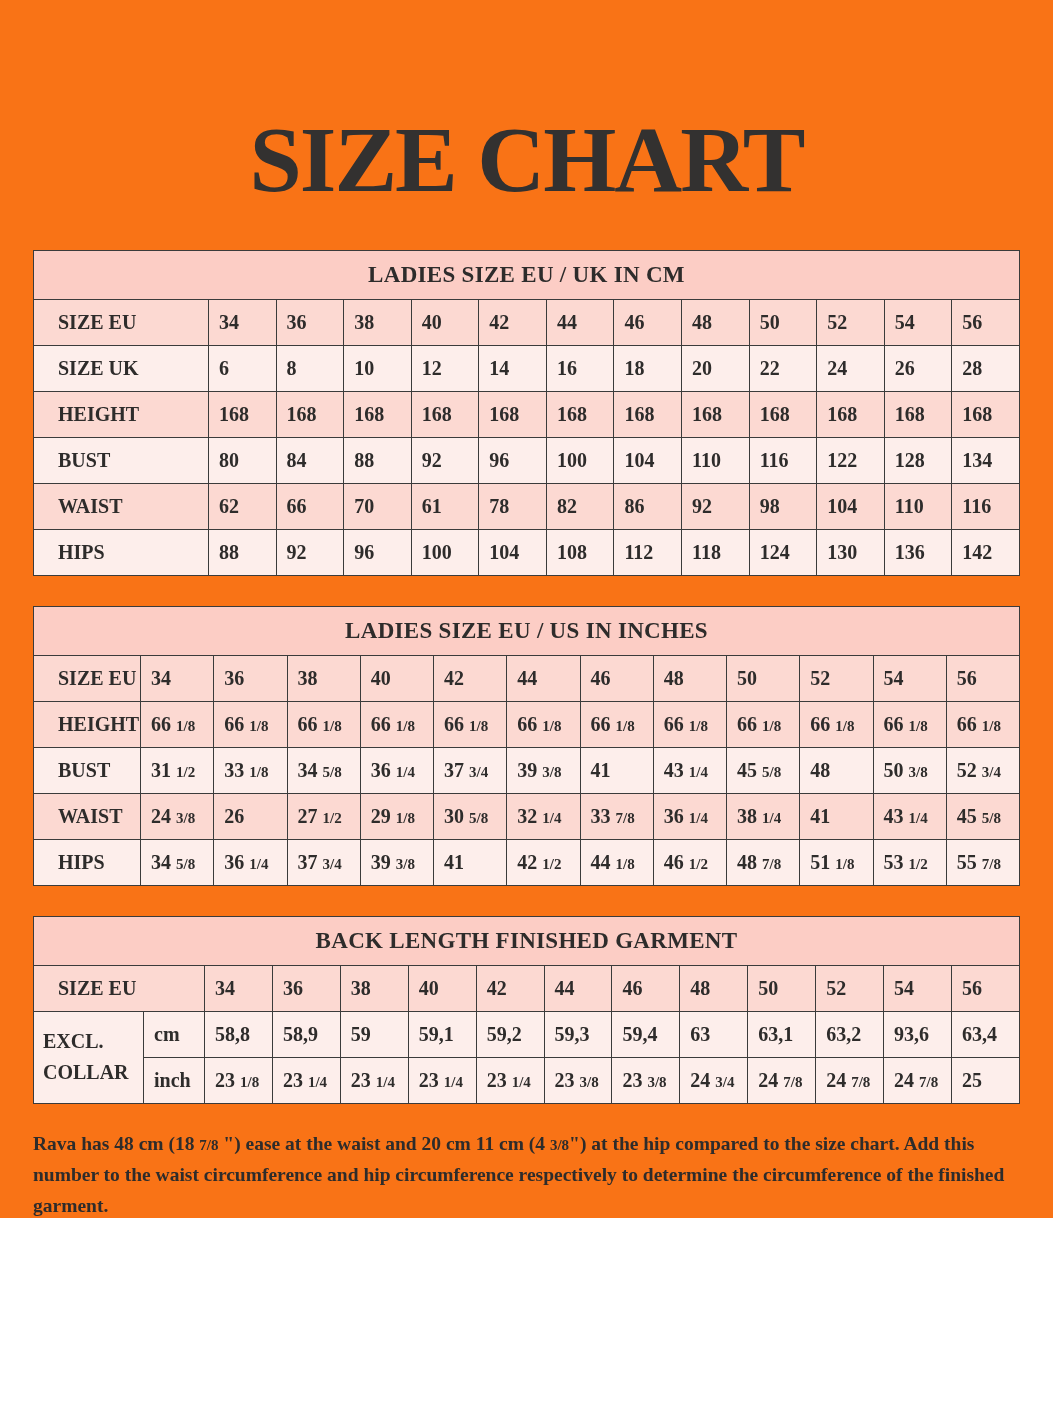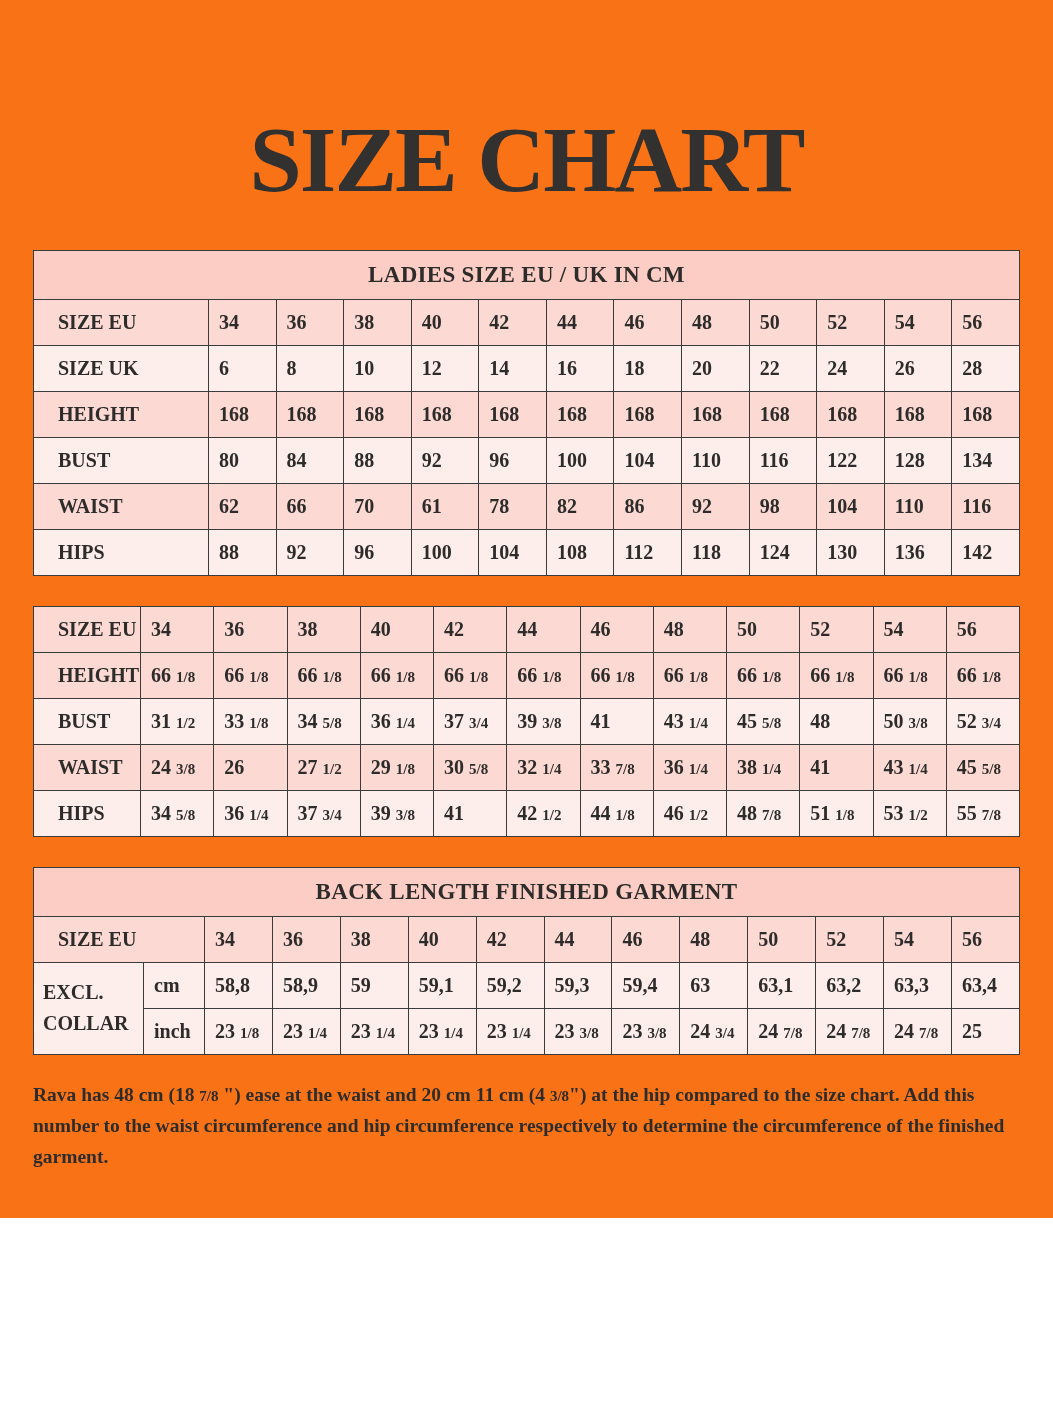--- a/index.html
+++ b/index.html
@@ -217,20 +217,23 @@
           <col>
           <col>
           <col>
           <col>
           <col>
           <col>
           <col>
           <col>
         </colgroup>
         <tbody>
+          <tr class="band-row">
+            <th colspan="13">LADIES SIZE EU / US IN INCHES</th>
+          </tr>
           <tr class="dark">
             <th class="row-label">SIZE EU</th>
             <td class="cell">34</td>
             <td class="cell">36</td>
             <td class="cell">38</td>
             <td class="cell">40</td>
             <td class="cell">42</td>
             <td class="cell">44</td>
             <td class="cell">46</td>
             <td class="cell">48</td>
@@ -343,21 +346,21 @@
             <td class="cell dotted-bottom">58,8</td>
             <td class="cell dotted-bottom">58,9</td>
             <td class="cell dotted-bottom">59</td>
             <td class="cell dotted-bottom">59,1</td>
             <td class="cell dotted-bottom">59,2</td>
             <td class="cell dotted-bottom">59,3</td>
             <td class="cell dotted-bottom">59,4</td>
             <td class="cell dotted-bottom">63</td>
             <td class="cell dotted-bottom">63,1</td>
             <td class="cell dotted-bottom">63,2</td>
-            <td class="cell dotted-bottom">63,3</td>
+            <td class="cell dotted-bottom">93,6</td>
             <td class="cell dotted-bottom">63,4</td>
           </tr>
           <tr class="light">
             <th class="unit-label dotted-top">inch</th>
             <td class="cell dotted-top">23 <span class="frac">1/8</span></td>
             <td class="cell dotted-top">23 <span class="frac">1/4</span></td>
             <td class="cell dotted-top">23 <span class="frac">1/4</span></td>
             <td class="cell dotted-top">23 <span class="frac">1/4</span></td>
             <td class="cell dotted-top">23 <span class="frac">1/4</span></td>
             <td class="cell dotted-top">23 <span class="frac">3/8</span></td>

